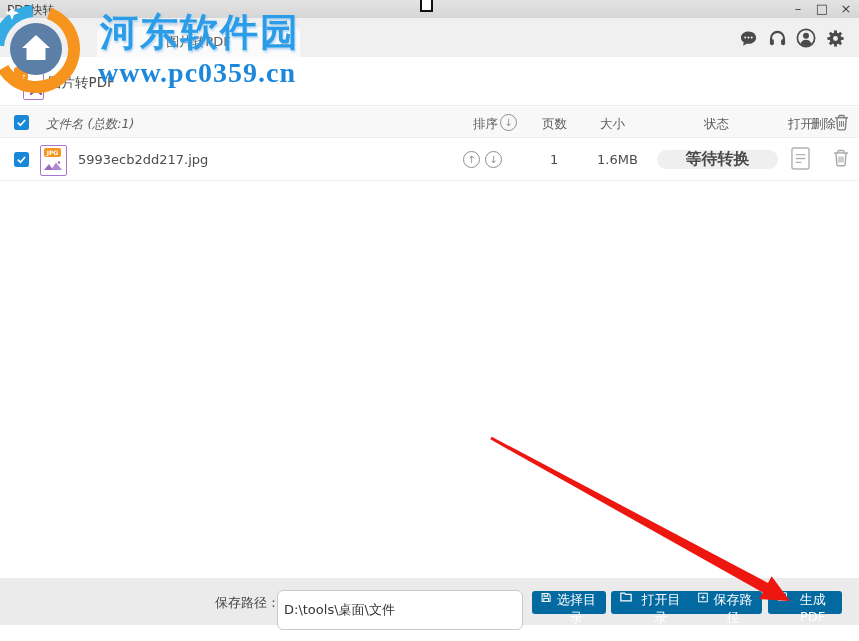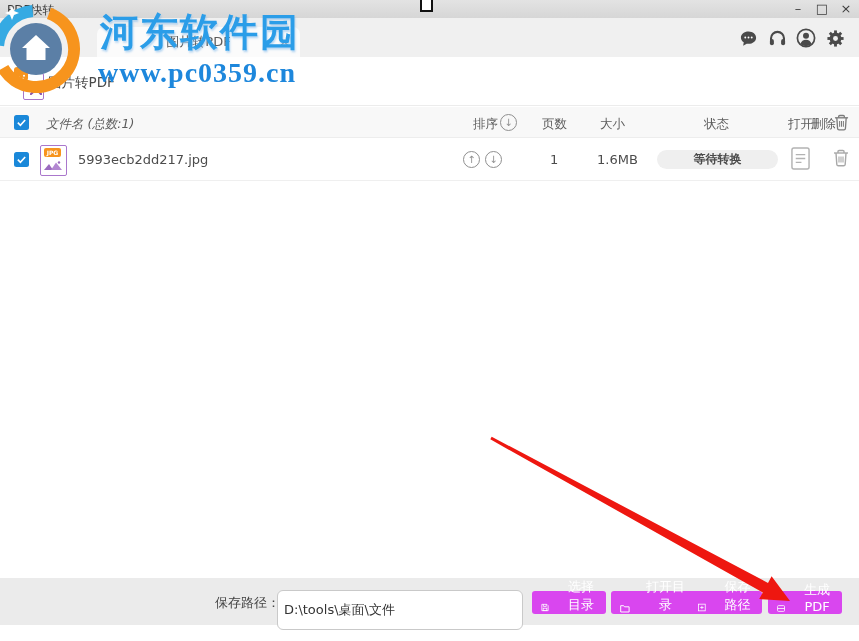--- a/index.html
+++ b/index.html
@@ -64,32 +64,32 @@
   .jpg-band { position:absolute; left:3px; top:2px; width:17px; height:9px; background:#f7941d; border-radius:2px;
     color:#fff; font-size:6px; font-weight:bold; display:flex; align-items:center; justify-content:center; }
   .jpg-mtn { position:absolute; left:3px; bottom:2px; }
   .fr-name   { left:78px;  top:13px; }
   .fr-up     { position:absolute; left:463px; top:12px; }
   .fr-down   { position:absolute; left:485px; top:12px; }
   .fr-pages  { left:550px; top:13px; }
   .fr-size   { left:597px; top:13px;text-align:right; }
   .status-pill { position:absolute; left:657px; top:11px; width:121px; height:19px; background:#efefef;
     border-radius:10px; display:flex; align-items:center; justify-content:center;
-    font-size:12px; font-weight:bold; color:#4a4a4a; }
+    font-size:16px; font-weight:bold; color:#4a4a4a; }
   .fr-doc    { position:absolute; left:791px; top:8px; }
   .fr-trash  { position:absolute; left:833px; top:10px; }
 
   
   .bottombar { position:absolute; left:0; top:578px; width:859px; height:47px; background:#ebebeb;padding-left:43px; }
   .save-label { position:absolute; left:215px; top:16px; font-size:13px; color:#444; }
   .save-input { position:absolute; left:277px; top:12px; width:246px; height:40px; background:#fff;
     border:1px solid #c9c9c9; border-radius:6px; font-size:13px; color:#333; padding:0 6px;
     font-family:"DejaVu Sans","Liberation Sans",sans-serif; }
-  .btn { position:absolute; top:13px; height:23px; background:#d946ef; border:none; border-radius:3px;
-    color:#fff; font-size:13px; display:flex; align-items:flex-end; justify-content:center; gap:16px;
+  .btn { position:absolute; top:13px; height:23px; background:#0369a1; border:none; border-radius:3px;
+    color:#fff; font-size:13px; display:flex; align-items:flex-start; justify-content:center; gap:5px;
     padding:0 9px; font-family:inherit; cursor:pointer; }
   .btn-1 { left:532px; width:74px; }
   .btn-2 { left:611px; width:83px; }
   .btn-3 { left:689px; width:73px; }
   .btn-4 { left:768px; width:74px; }
 
   
   .statusbar { position:absolute; left:0; top:625px; width:859px; height:16px; background:#fcfcfc;
     border-top:1px solid #e2e2e2; overflow:hidden; }
   .sb-version { position:absolute; left:2px; top:7px; font-size:12px; color:#555; }

